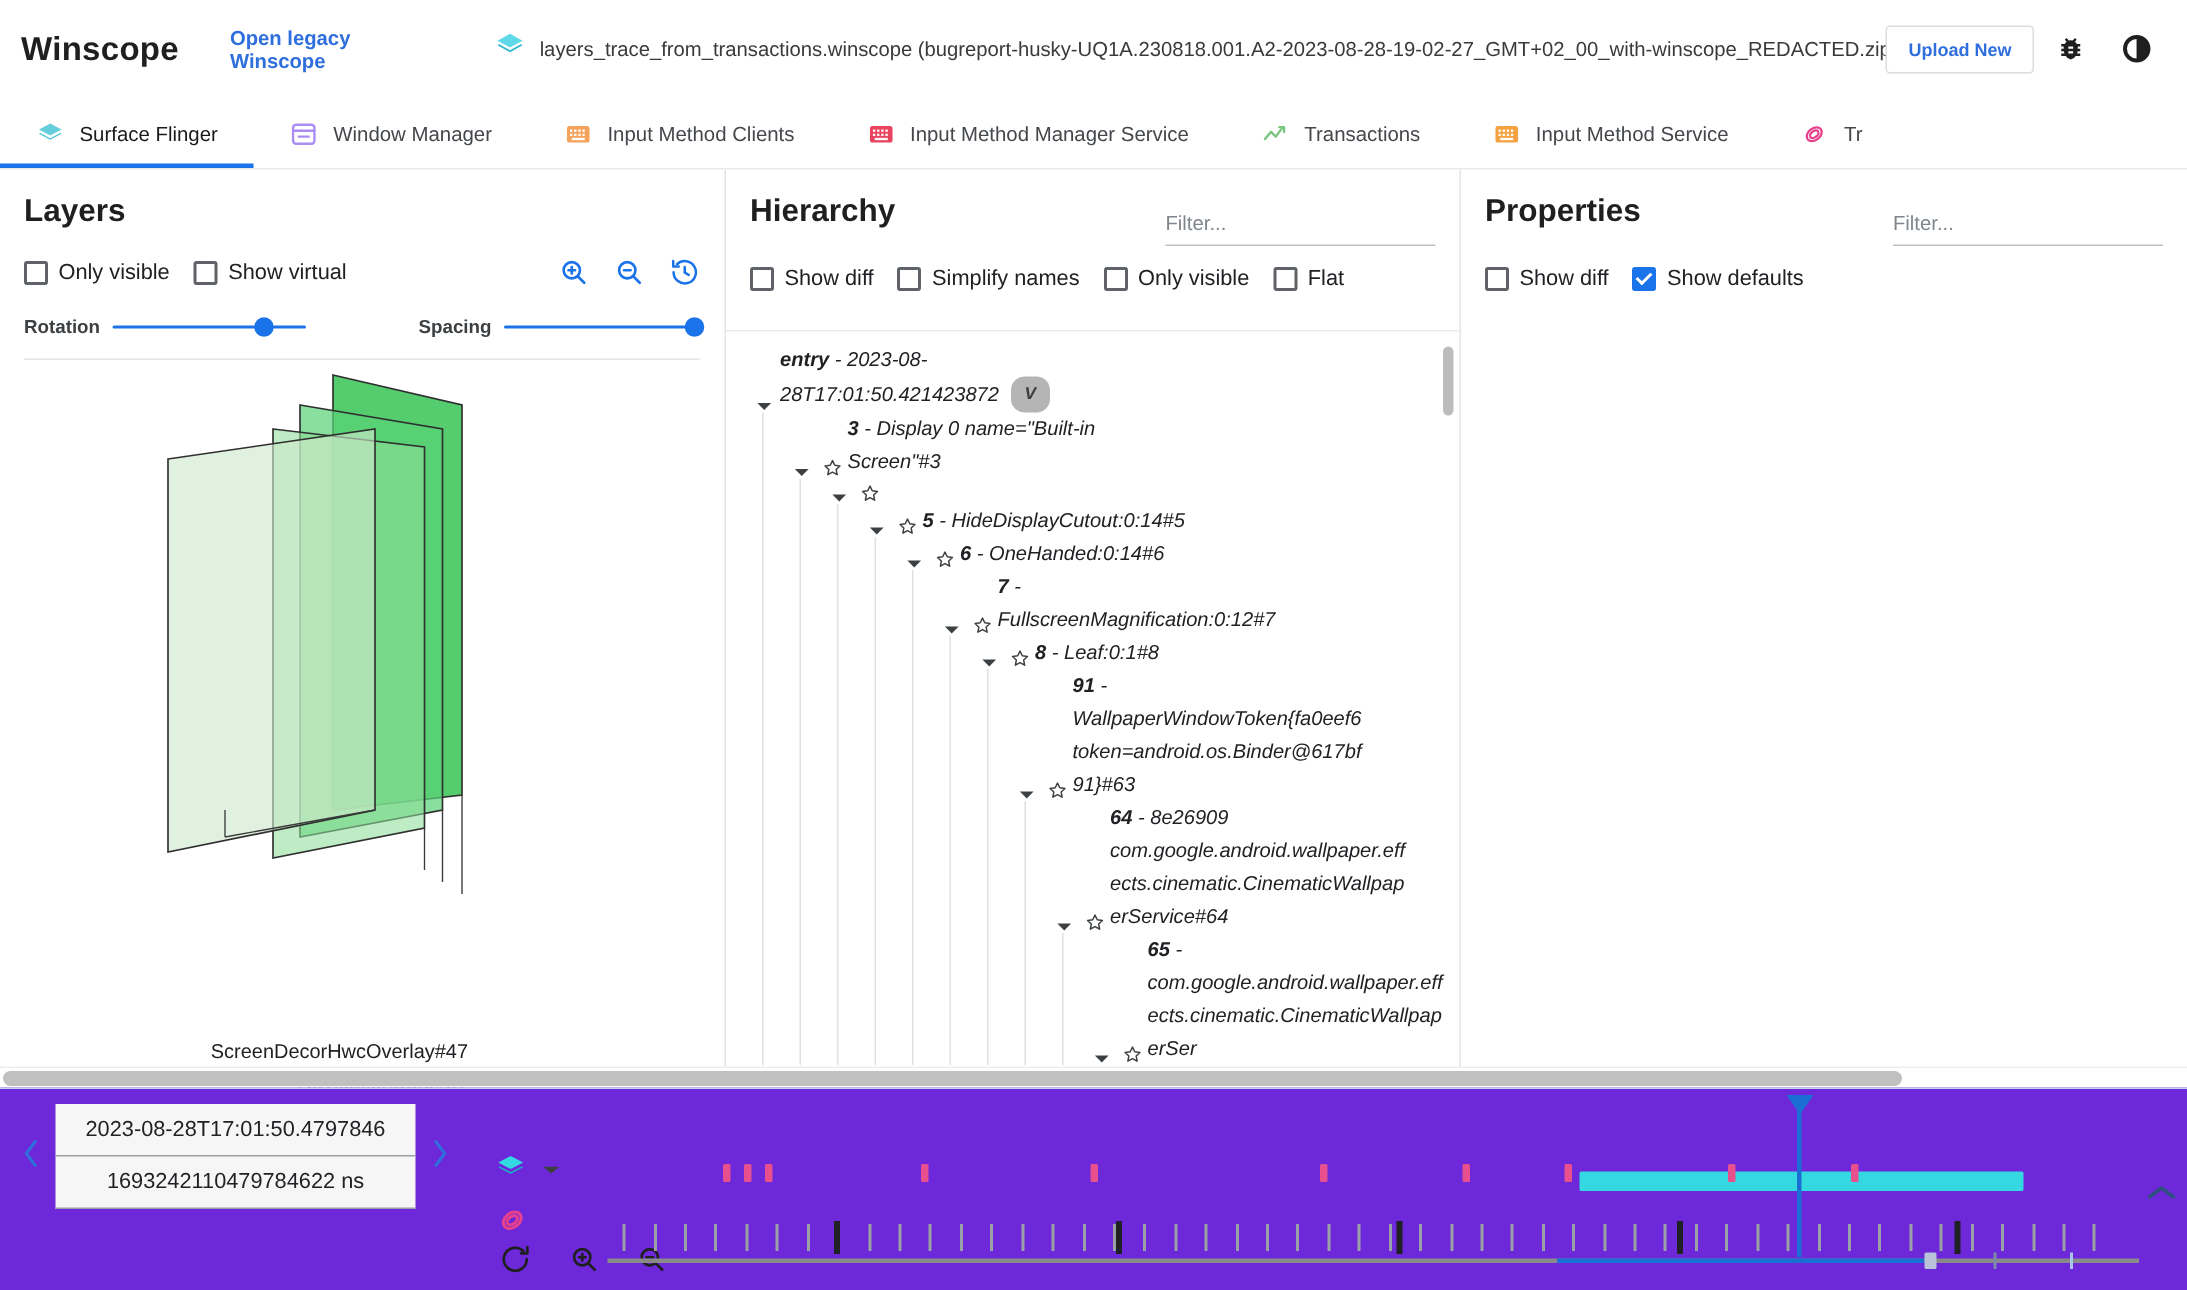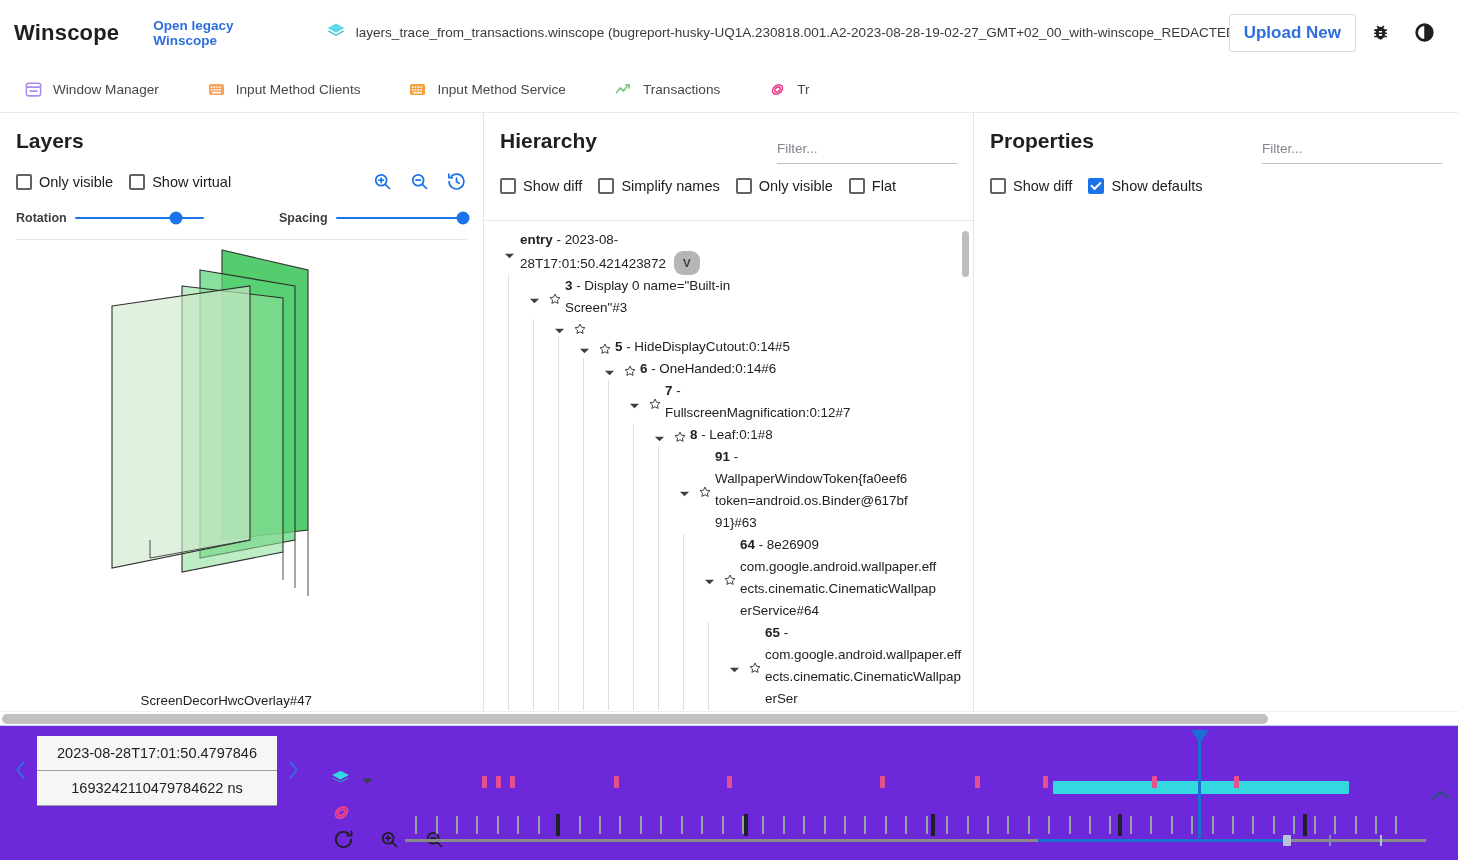--- a/index.html
+++ b/index.html
@@ -20,21 +20,21 @@
     padding: 0 14px;
     border-bottom: 1px solid #ffffff;
   }
   #brand-title { font-size: 22px; font-weight: 700; letter-spacing: .2px; color: #1f1f1f; margin-right: 34px; }
   #legacy-link { font-size: 13.5px; color: #2f6fdd; font-weight: 600; cursor: pointer; margin-right: 30px; }
   .file-chip { display: flex; align-items: center; gap: 10px; flex: 0 1 auto; min-width: 0; }
   .file-name { font-size: 13.5px; color: #3a3a3a; white-space: nowrap; }
   #header-right { margin-left: auto; display: flex; align-items: center; gap: 4px; }
   #upload-new-btn {
     border: 1px solid #dadce0; background: #fff; color: #2f6fdd;
-    font-family: inherit; font-size: 17px; font-weight: 600;
+    font-family: inherit; font-size: 12px; font-weight: 600;
     padding: 8px 14px; border-radius: 3px; cursor: pointer; white-space: nowrap;
   }
   .hdr-icon-btn { width: 40px; height: 40px; display: flex; align-items: center; justify-content: center;
     background: none; border: none; cursor: pointer; border-radius: 50%; }
 
   
   #tab-bar {
     position: absolute; left: 0; top: 66px; width: 1458px; height: 47px;
     display: flex; align-items: stretch;
     border-bottom: 1px solid #e8eaed;
@@ -104,21 +104,21 @@
   .display-btn {
     width: 66px; height: 36px; background: #1a73e8; color: #fff; border: none; border-radius: 4px;
     font-family: inherit; font-size: 14px; cursor: pointer;
   }
 
   
   #tree-scroll {
     position: absolute; left: 0; right: 0; top: 107px; bottom: 0;
     overflow: hidden; border-top: 1px solid #e8eaed; padding-top: 8px;
   }
-  .tnode { display: flex; align-items: center; font-size: 13.4px; line-height: 22px; color: #202124; position: relative; }
+  .tnode { display: flex; align-items: flex-end; font-size: 13.4px; line-height: 22px; color: #202124; position: relative; font-style: italic; }
   .caret { width: 22px; flex: none; display: flex; align-items: flex-start; justify-content: center; padding-top: 7px; cursor: pointer; }
   .caret svg { display: block; }
   .star { width: 20px; flex: none; display: flex; align-items: flex-start; justify-content: center; padding-top: 3px; cursor: pointer; }
   .tnode-text { max-width: 200px; word-break: break-word; }
   .tnode-text b { font-weight: 700; }
   .vchip {
     display: inline-flex; align-items: center; justify-content: center;
     background: #b5b5b5; color: #3c3c3c; border-radius: 9px;
     font-size: 11.5px; font-weight: 600; padding: 1px 9px; margin-left: 8px; vertical-align: 1px;
   }
@@ -197,20 +197,29 @@
       <svg width="23" height="23" viewBox="0 0 24 24">
           <path d="M12 3a9 9 0 1 0 0 18 9 9 0 0 0 0-18zm0 2.2V18.8A6.8 6.8 0 0 1 12 5.2z" fill="#1f1f1f"></path>
           <circle cx="12" cy="12" r="8.6" fill="none" stroke="#1f1f1f" stroke-width="1.9"></circle>
           <path d="M12 4.2a7.8 7.8 0 0 1 0 15.6z" fill="#1f1f1f"></path>
         </svg>
     </button>
   </div>
 </div>
 
 <div id="tab-bar">
+    <button class="tab active">
+      <span style="display: block;">
+        <svg class="tab-ico" viewBox="0 0 24 24">
+          <path d="M12 3 2.5 8 12 13l9.5-5L12 3z" fill="#49c5d6" opacity=".85"></path>
+          <path d="M12 15.3 3.6 11 2.5 11.6 12 16.6l9.5-5-1.1-.6-8.4 4.3z" fill="#49c5d6"></path>
+        </svg>
+      </span>
+      <span>Surface Flinger</span>
+    </button>
     <button class="tab">
       <span style="display: block;">
         <svg class="tab-ico" viewBox="0 0 24 24" fill="none" stroke="#ab8df2" stroke-width="2">
           <rect x="3" y="4" width="18" height="16" rx="2.5"></rect>
           <path d="M3 9h18M7 14h10"></path>
         </svg>
       </span>
       <span>Window Manager</span>
     </button>
     <button class="tab">
@@ -228,44 +237,63 @@
             <rect x="15.5" y="11.5" width="2" height="2"></rect>
             <rect x="6.5" y="15" width="11" height="2"></rect>
           </g>
         </svg>
       </span>
       <span>Input Method Clients</span>
     </button>
     <button class="tab">
       <span style="display: block;">
         <svg class="tab-ico" viewBox="0 0 24 24">
+          <rect x="2.5" y="5" width="19" height="14" rx="2.2" fill="#e8435f"></rect>
+          <g fill="#fff" opacity=".95">
+            <rect x="5" y="8" width="2" height="2"></rect>
+            <rect x="8.5" y="8" width="2" height="2"></rect>
+            <rect x="12" y="8" width="2" height="2"></rect>
+            <rect x="15.5" y="8" width="2" height="2"></rect>
+            <rect x="5" y="11.5" width="2" height="2"></rect>
+            <rect x="8.5" y="11.5" width="2" height="2"></rect>
+            <rect x="12" y="11.5" width="2" height="2"></rect>
+            <rect x="15.5" y="11.5" width="2" height="2"></rect>
+            <rect x="6.5" y="15" width="11" height="2"></rect>
+          </g>
+        </svg>
+      </span>
+      <span>Input Method Manager Service</span>
+    </button>
+    <button class="tab">
+      <span style="display: block;">
+        <svg class="tab-ico" viewBox="0 0 24 24" fill="none" stroke="#7bc67e" stroke-width="2" stroke-linecap="round" stroke-linejoin="round">
+          <path d="M3 16l5-6 4 4 6-8"></path>
+          <path d="M15 6h4v4"></path>
+        </svg>
+      </span>
+      <span>Transactions</span>
+    </button>
+    <button class="tab">
+      <span style="display: block;">
+        <svg class="tab-ico" viewBox="0 0 24 24">
           <rect x="2.5" y="5" width="19" height="14" rx="2.2" fill="#f3a23f"></rect>
           <g fill="#fff" opacity=".95">
             <rect x="5" y="8" width="2" height="2"></rect>
             <rect x="8.5" y="8" width="2" height="2"></rect>
             <rect x="12" y="8" width="2" height="2"></rect>
             <rect x="15.5" y="8" width="2" height="2"></rect>
             <rect x="5" y="11.5" width="2" height="2"></rect>
             <rect x="8.5" y="11.5" width="2" height="2"></rect>
             <rect x="12" y="11.5" width="2" height="2"></rect>
             <rect x="15.5" y="11.5" width="2" height="2"></rect>
             <rect x="6.5" y="15" width="11" height="2"></rect>
           </g>
         </svg>
       </span>
       <span>Input Method Service</span>
-    </button>
-    <button class="tab">
-      <span style="display: block;">
-        <svg class="tab-ico" viewBox="0 0 24 24" fill="none" stroke="#7bc67e" stroke-width="2" stroke-linecap="round" stroke-linejoin="round">
-          <path d="M3 16l5-6 4 4 6-8"></path>
-          <path d="M15 6h4v4"></path>
-        </svg>
-      </span>
-      <span>Transactions</span>
     </button>
     <button class="tab">
       <span style="display: block;">
         <svg class="tab-ico" viewBox="0 0 24 24" fill="none" stroke="#e8418c" stroke-width="2">
           <ellipse cx="12" cy="12" rx="7" ry="5" transform="rotate(-38 12 12)"></ellipse>
           <ellipse cx="12" cy="12" rx="4" ry="2.6" transform="rotate(-38 12 12)"></ellipse>
         </svg>
       </span>
       <span>Tr</span>
     </button>

